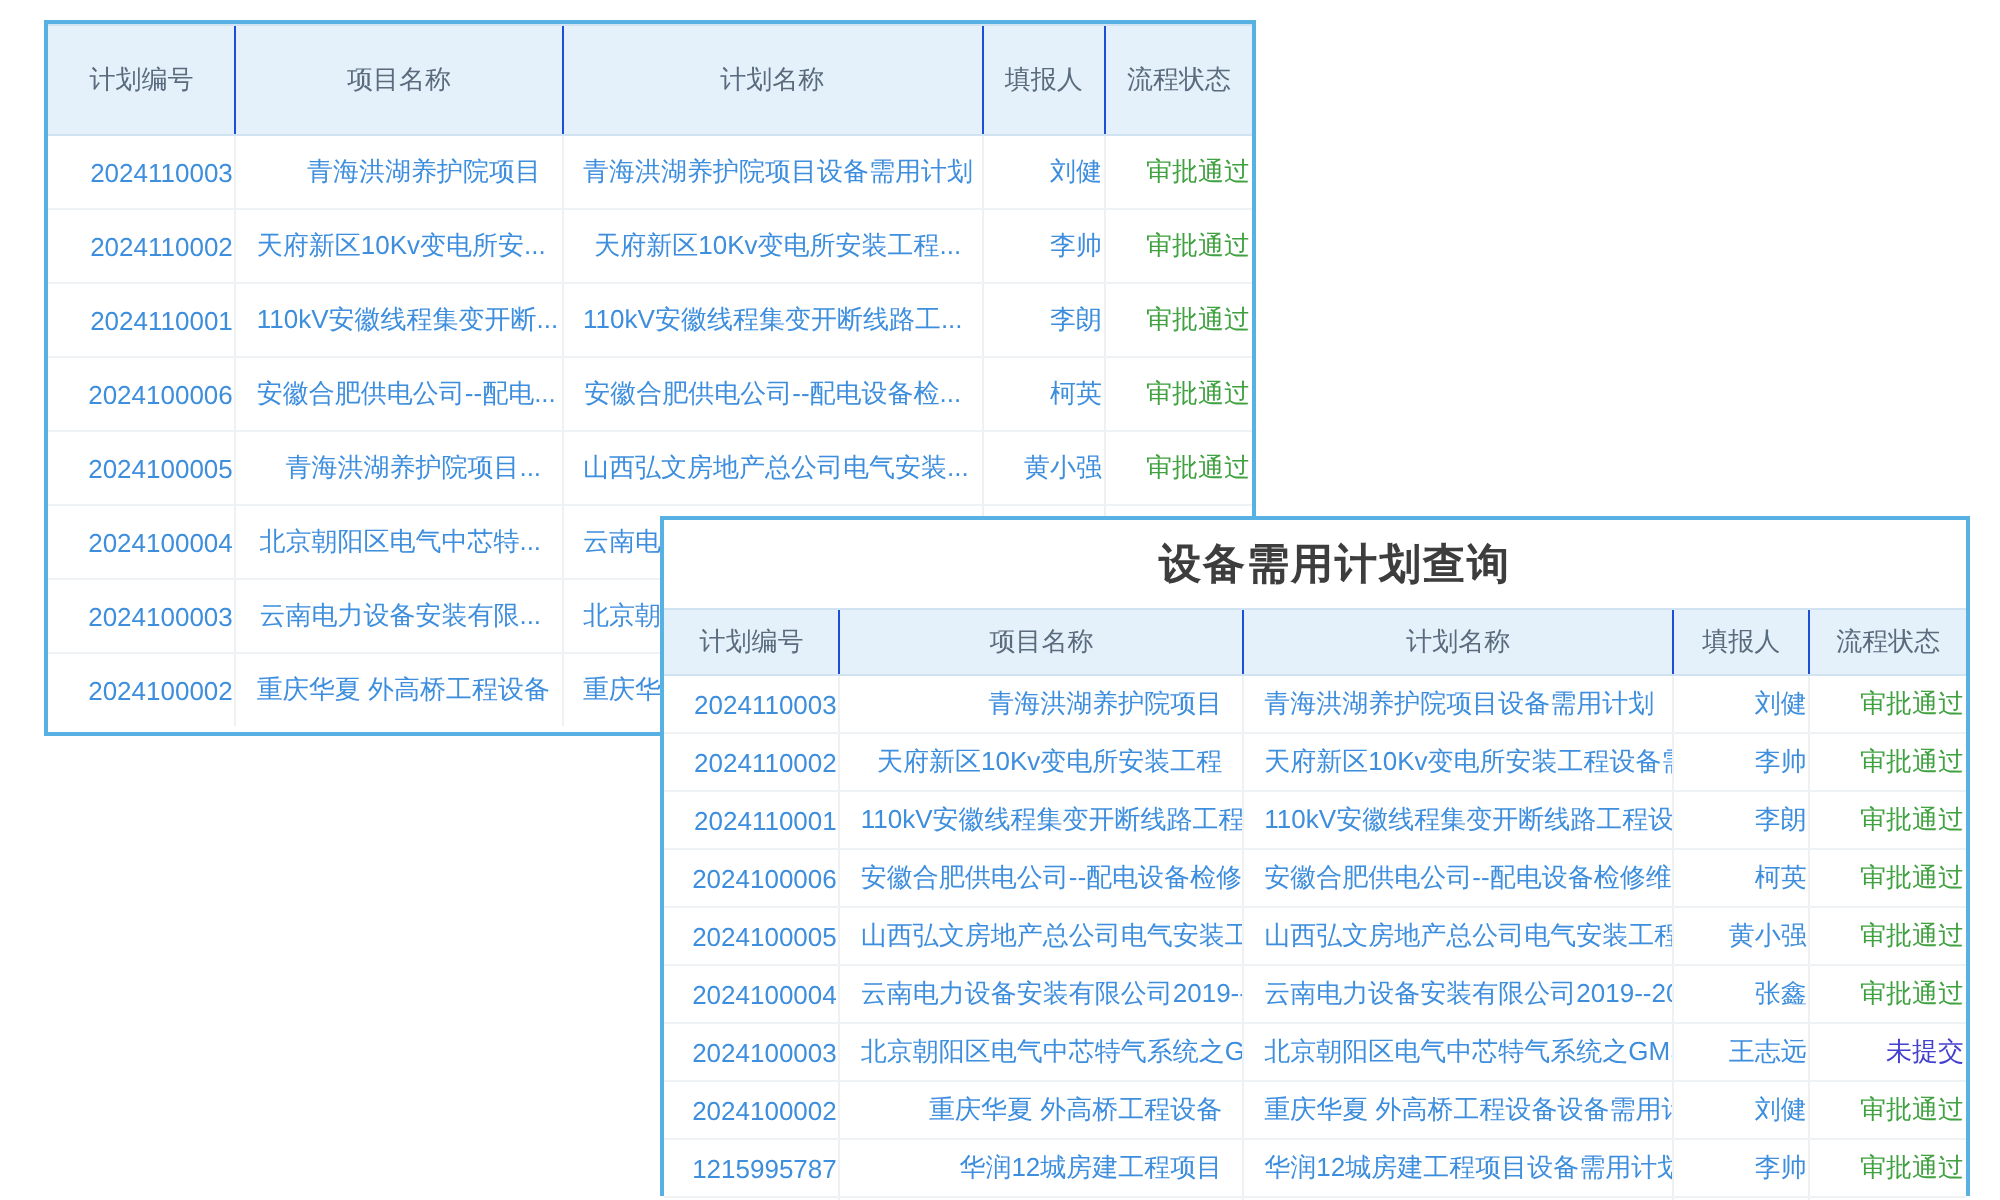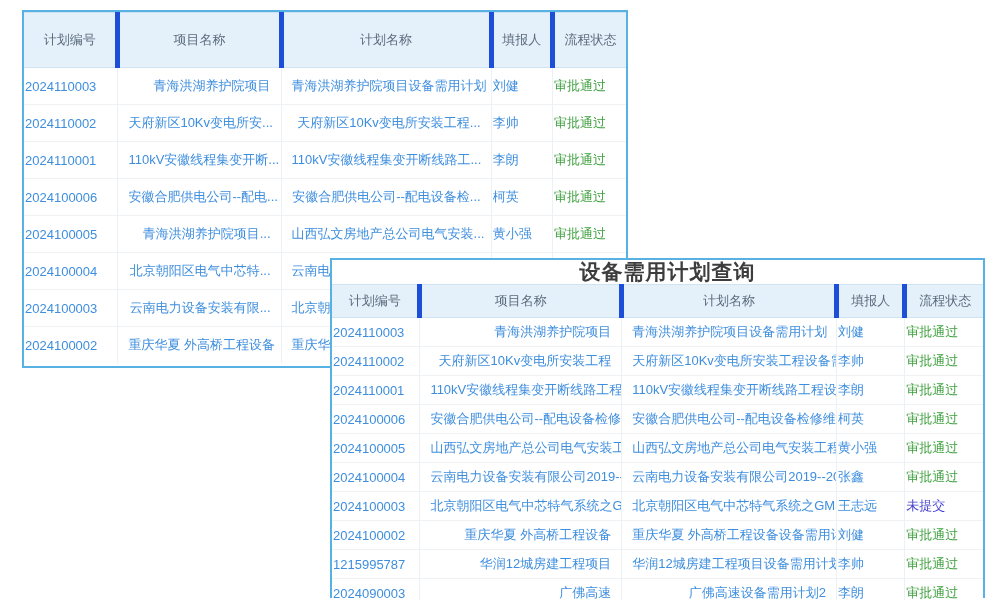--- a/index.html
+++ b/index.html
@@ -14,50 +14,50 @@
     box-sizing:border-box;
   }
   #panel-list{left:22px;top:10px;width:606px;height:358px;z-index:1;}
   #panel-query{left:330px;top:258px;width:655px;height:340px;z-index:2;}
 
   .panel-title{
     display:flex;align-items:center;justify-content:center;
     font-weight:bold;color:#3d3d3d;letter-spacing:1px;
   }
   #panel-list .panel-title{height:32px;font-size:20px;}
-  #panel-query .panel-title{height:24px;font-size:21px;margin-left:20px;}
+  #panel-query .panel-title{height:44px;font-size:21px;margin-left:20px;}
 
   table{width:100%;border-collapse:collapse;table-layout:fixed;}
   thead th{
     background:var(--header-bg,#e5f1fa);
     color:var(--header-text,#5a6b7d);
     font-weight:normal;font-size:13px;
     border-top:1px solid #cfe3f2;
     border-bottom:1px solid #cfe3f2;
-    border-left:5px solid #1d4ed8;
+    border-left:1px solid #1d4ed8;
     white-space:nowrap;overflow:hidden;
   }
   thead th:first-child{border-left:none;}
   tbody td{
     font-size:13px;
     color:var(--link-blue,#3e8ede);
     border-left:1px solid #eef1f4;
     border-bottom:1px solid #eef2f5;
     white-space:nowrap;overflow:hidden;
     background:#ffffff;
   }
   tbody td:first-child{border-left:none;}
   tbody tr:last-child td{border-bottom:none;}
 
   #panel-list thead th{height:52px;}
   #panel-list tbody td{height:34px;}
   #panel-query thead th{height:30px;}
   #panel-query tbody td{height:26px;}
 
-  .cell-no,.cell-filler,.cell-status{text-align:left;}
+  .cell-no,.cell-filler,.cell-status{text-align:right;}
   .cell-project,.cell-plan{text-align:right;padding:0 10px;}
 
   .status-link{cursor:pointer;}
   .status-approved{color:var(--approved,#3fa13f);}
   .status-unsubmitted{color:var(--unsubmitted,#4440cf);}
 </style>
 </head>
 <body>
 
 <section class="panel" id="panel-list">

